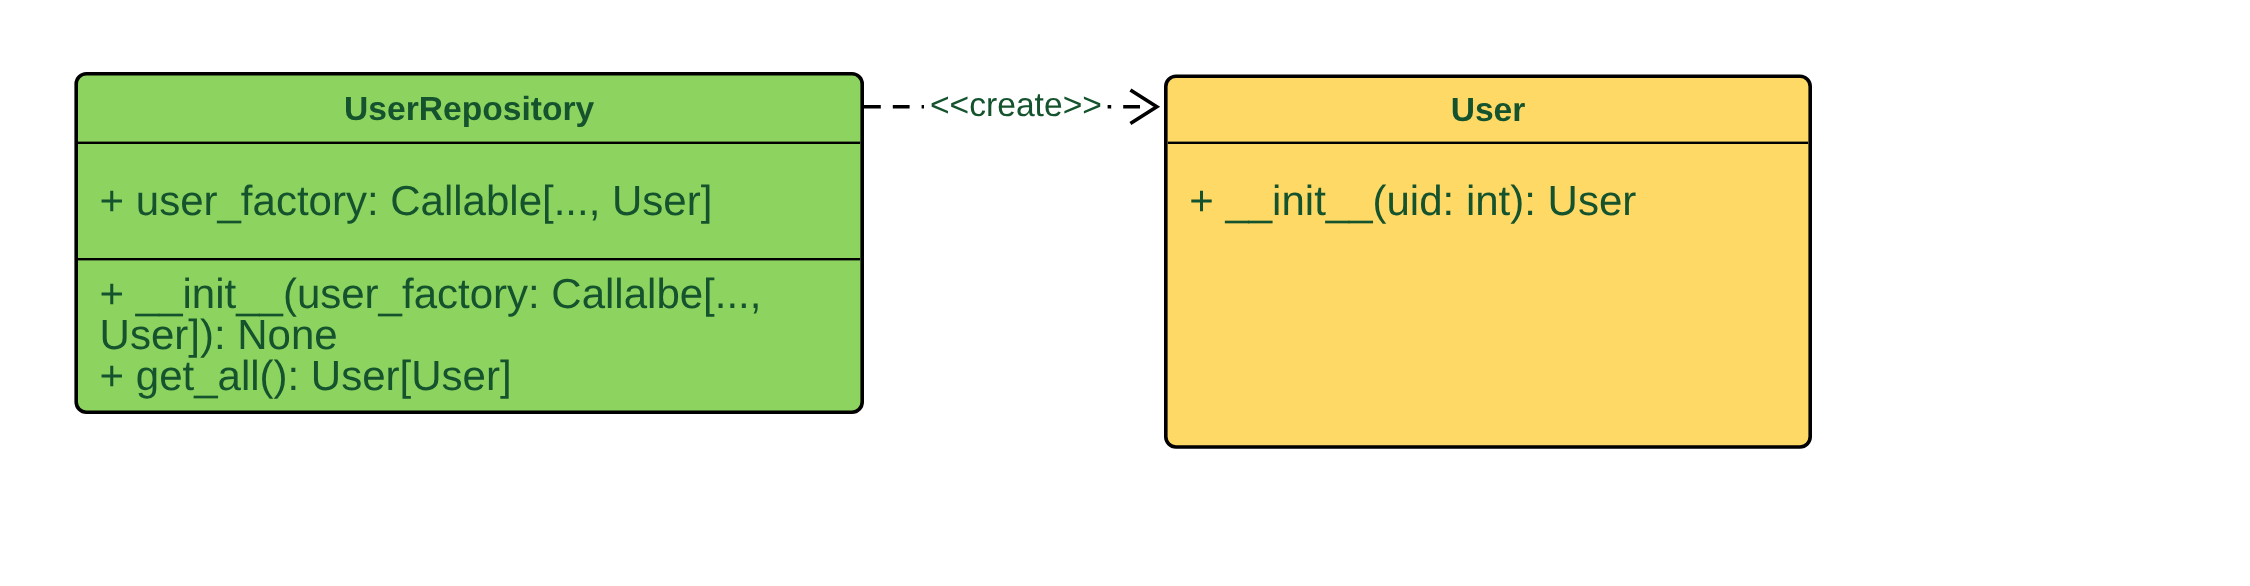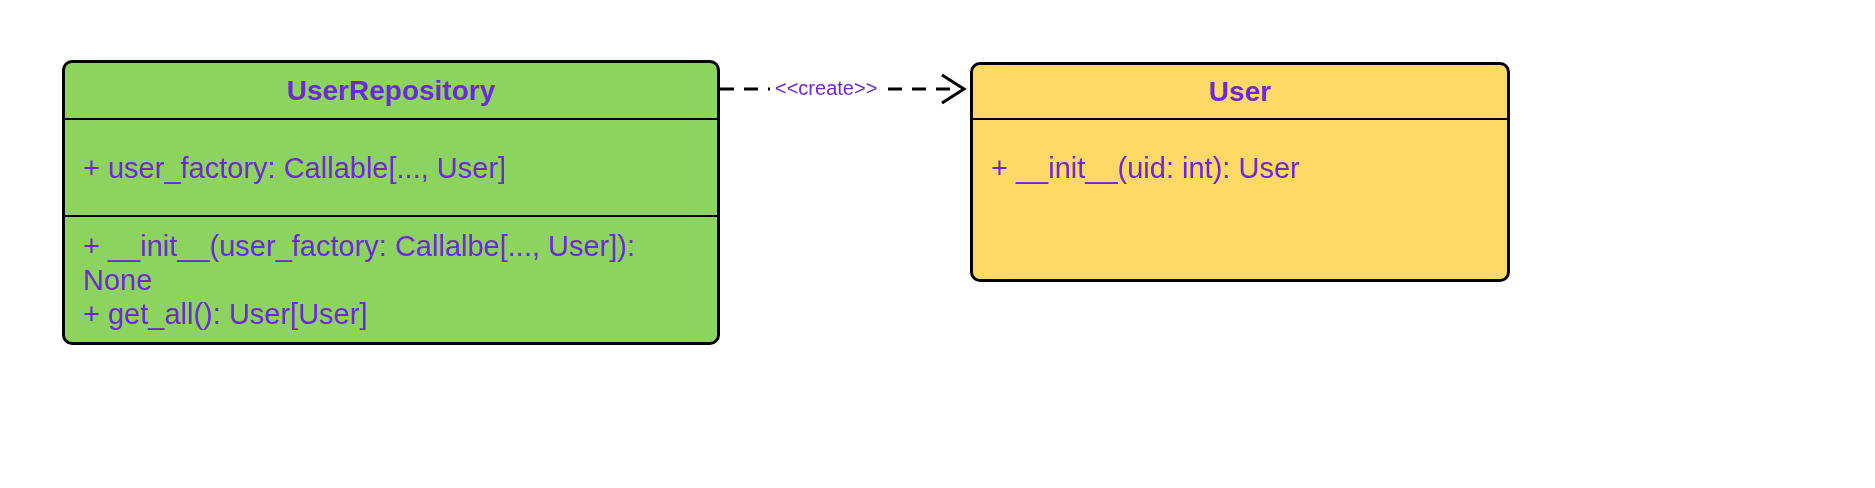--- a/index.html
+++ b/index.html
@@ -6,21 +6,21 @@
     margin: 0;
     padding: 0;
     background: #ffffff;
   }
   .canvas {
     position: relative;
     width: 1875px;
     height: 488px;
     background: #ffffff;
     font-family: "Liberation Sans", sans-serif;
-    color: #6d28d9;
+    color: #14532d;
     overflow: hidden;
   }
 
   
   .uml-class {
     position: absolute;
     border: 3px solid #000000;
     border-radius: 10px;
     display: grid;
     box-sizing: border-box;
@@ -33,54 +33,54 @@
     font-weight: bold;
     font-size: 28px;
   }
   .uml-class .uml-section {
     border-top: 2.5px solid #000000;
     display: flex;
     flex-direction: column;
     justify-content: center;
     padding-left: 18px;
     padding-right: 10px;
-    font-size: 29px;
+    font-size: 35px;
     line-height: 34px;
   }
 
   .box-userrepository {
     left: 62px;
     top: 60px;
     width: 658px;
     height: 285px;
     grid-template-rows: 55px 97px 1fr;
   }
   .box-user {
     left: 970px;
     top: 62px;
     width: 540px;
-    height: 220px;
+    height: 312px;
     grid-template-rows: 53px 97px 1fr;
   }
 
   
   .connector-svg {
     position: absolute;
     left: 718px;
     top: 71px;
     width: 252px;
     height: 36px;
   }
   .connector-label {
     position: absolute;
     left: 770px;
     top: 73px;
     padding: 0 5px;
     background: #ffffff;
-    font-size: 20px;
+    font-size: 28px;
     line-height: 30px;
     white-space: nowrap;
   }
 </style>
 </head>
 <body>
 
 <div class="canvas">
 
   <div class="uml-class box-userrepository" style="background-color: rgb(141, 211, 95);">

